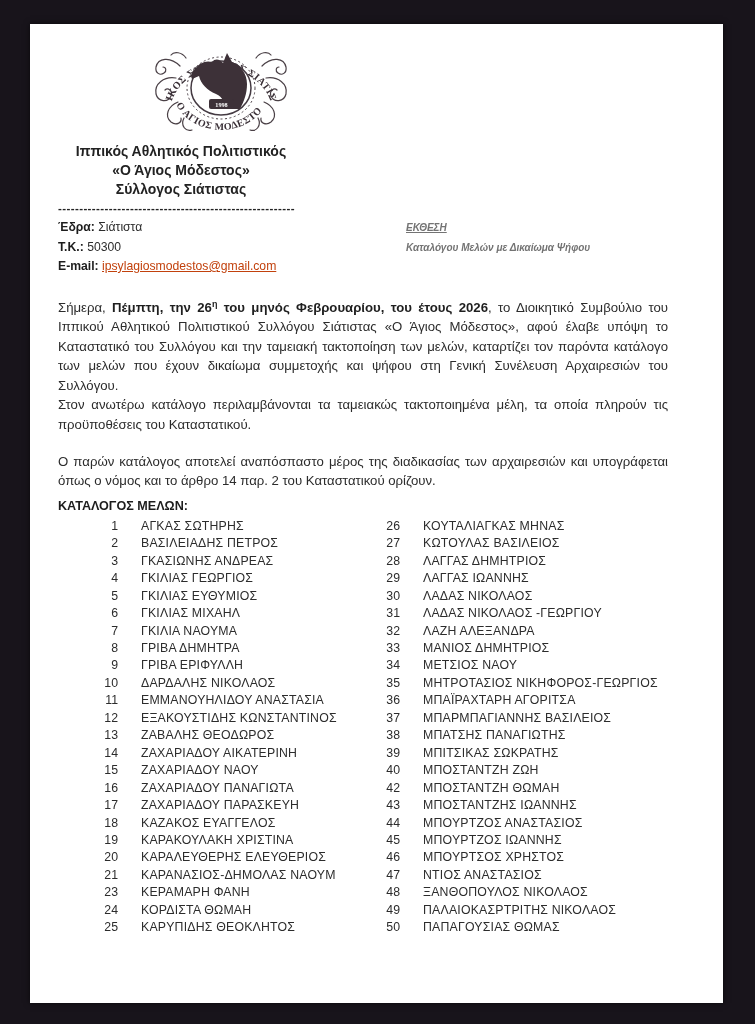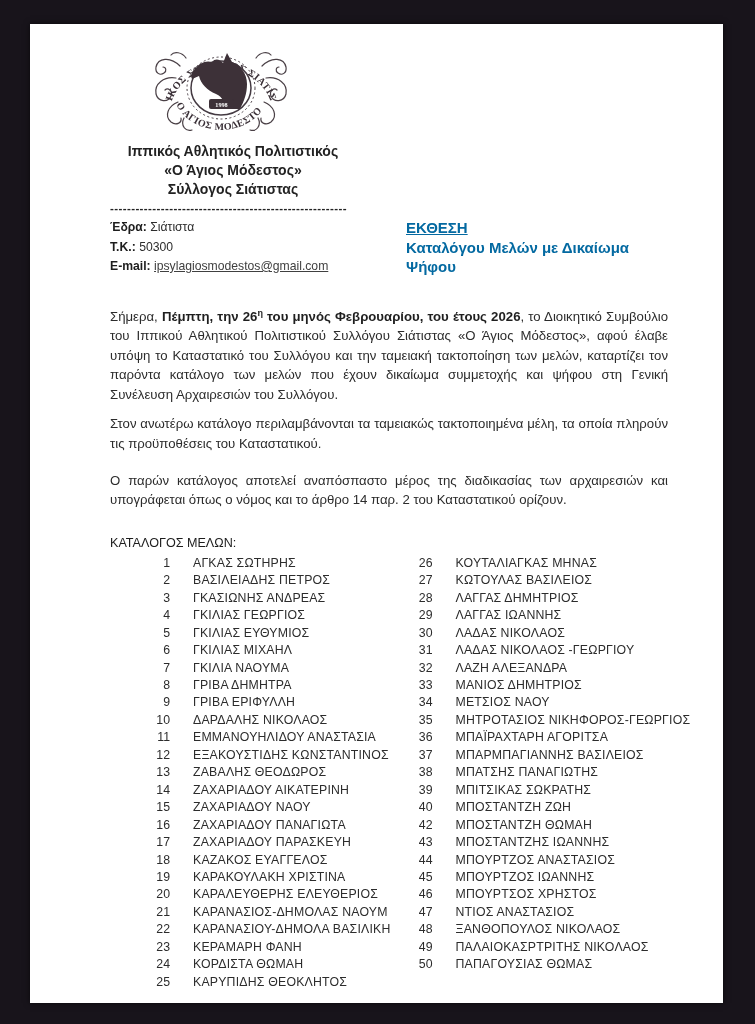--- a/index.html
+++ b/index.html
@@ -8,44 +8,44 @@
     background:#18141b;
     font-family:"Liberation Sans",sans-serif;
     overflow:hidden;
   }
   .paper{
     position:absolute;left:30px;top:24px;width:693px;height:979px;
     background:#ffffff;color:#2c2c2c;
     box-shadow:0 0 6px rgba(0,0,0,.6);
   }
   .logo{position:absolute;left:116px;top:12px;width:150px;height:106px;}
-  .content{position:relative;padding:118px 55px 0 80px;}
+  .content{position:relative;padding:118px 55px 0 28px;}
   .org-block{width:246px;text-align:center;}
   .org-line{font-weight:700;font-size:14px;line-height:19px;color:#222;}
   .divider{
     font-weight:700;font-size:11.5px;letter-spacing:.4px;line-height:14px;
     white-space:nowrap;overflow:hidden;width:240px;text-align:left;color:#222;
     margin-top:2px;
   }
   .info-row{display:flex;margin-top:3px;}
   .contact{font-size:12.2px;line-height:19.5px;}
   .contact b{color:#1d1d1d;}
-  .email-link{color:#404040;text-decoration:underline;}
-  .report{margin-left:auto;width:262px;font-size:15px;line-height:19.5px;font-weight:700;color:#0369a1;}
+  .email-link{color:#c2410c;text-decoration:underline;}
+  .report{margin-left:auto;width:262px;font-size:10px;line-height:19.5px;font-weight:700;color:#737373;font-style:italic;}
   .report-title{text-decoration:underline;}
   .para{
     font-size:13.2px;line-height:19.6px;text-align:justify;color:#2c2c2c;
     margin:0;
   }
-  .p1{margin-top:30px;}
-  .p2{margin-top:10px;}
+  .p1{margin-top:21px;}
+  .p2{margin-top:0;}
   .p3{margin-top:17px;}
   .para b{color:#1f1f1f;}
   sup{font-size:9px;line-height:0;}
-  .list-heading{font-weight:400;font-size:12.6px;margin-top:26px;color:#1d1d1d;}
+  .list-heading{font-weight:700;font-size:12.6px;margin-top:8px;color:#1d1d1d;}
   .list-columns{display:flex;margin-top:5px;}
   .col{font-size:12.3px;line-height:17.45px;}
   .col-left{width:300px;}
   .col-right{flex:1;}
   .member-row{display:flex;}
   .num{text-align:right;flex:0 0 auto;}
   .col-left .num{width:60px;}
   .col-right .num{width:42px;}
   .mname{margin-left:23px;letter-spacing:.2px;white-space:nowrap;}
 </style>
@@ -208,24 +208,20 @@
           <div class="member-row">
             <span class="num">20</span>
             <span class="mname">ΚΑΡΑΛΕΥΘΕΡΗΣ ΕΛΕΥΘΕΡΙΟΣ</span>
           </div>
 
           <div class="member-row">
             <span class="num">21</span>
             <span class="mname">ΚΑΡΑΝΑΣΙΟΣ-ΔΗΜΟΛΑΣ ΝΑΟΥΜ</span>
           </div>
 
-          <div class="member-row">
-            <span class="num">22</span>
-            <span class="mname">ΚΑΡΑΝΑΣΙΟΥ-ΔΗΜΟΛΑ ΒΑΣΙΛΙΚΗ</span>
-          </div>
 
           <div class="member-row">
             <span class="num">23</span>
             <span class="mname">ΚΕΡΑΜΑΡΗ ΦΑΝΗ</span>
           </div>
 
           <div class="member-row">
             <span class="num">24</span>
             <span class="mname">ΚΟΡΔΙΣΤΑ ΘΩΜΑΗ</span>
           </div>

